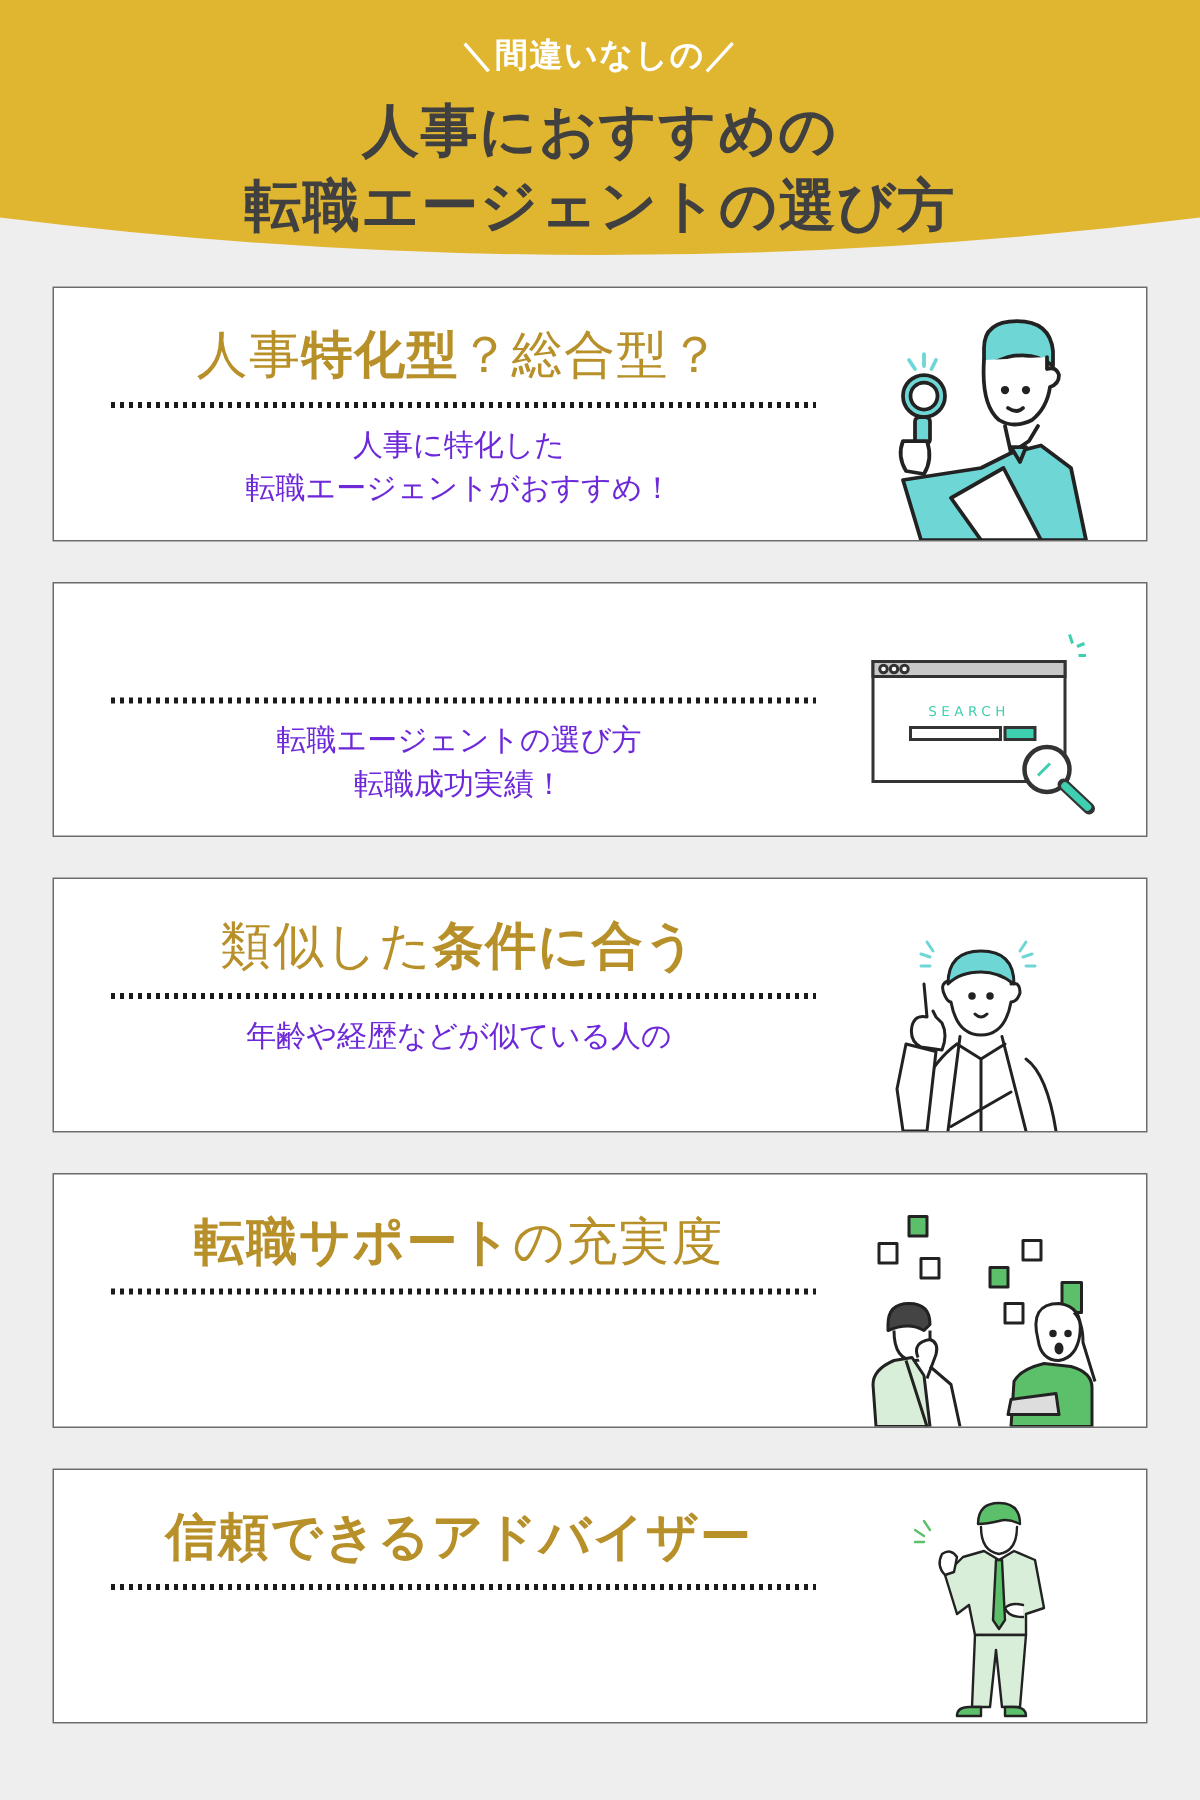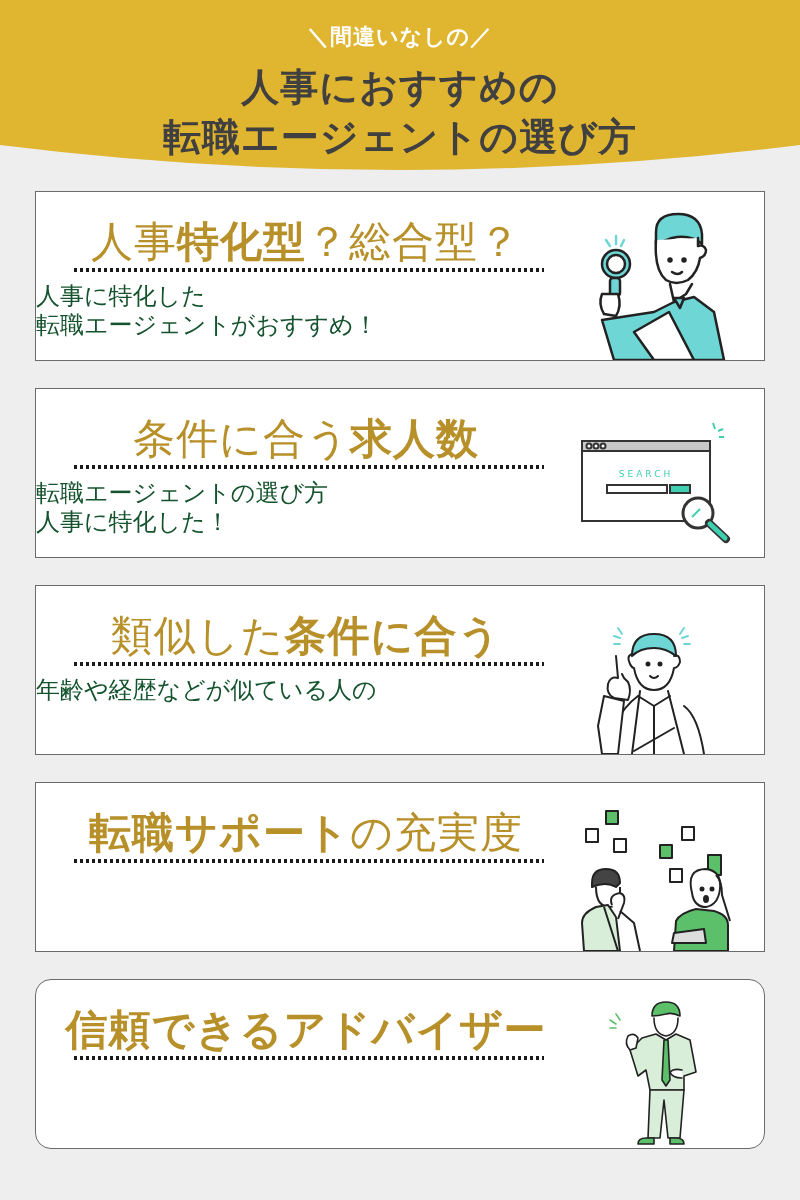--- a/index.html
+++ b/index.html
@@ -24,32 +24,32 @@
     .header .t1 { top: 62px; }
     .header .t2 { top: 112px; }
 
     .card {
       position: absolute; left: 35px; width: 730px; height: 170px;
       background: #ffffff;
       border: 1.5px solid #6b6b6b;
     }
     .card .ctitle {
       position: absolute; left: 0; top: 22px; width: 540px; text-align: center;
-      color: #b8902a; font-size: 42px; letter-spacing: 1px; white-space: nowrap;
+      color: #b8902a; font-size: 34px; letter-spacing: 1px; white-space: nowrap;
     }
     .card .ctitle b { font-weight: bold; }
     .card .ctitle span { font-weight: normal; }
     .card .dots {
       position: absolute; left: 38px; top: 76px; width: 470px; height: 4px;
       background-image: linear-gradient(to right, #1a1a1a 0 3px, transparent 3px 6px);
       background-size: 6px 4px;
     }
     .card .desc {
-      position: absolute; left: 0; top: 90px; width: 540px; 
-      color: #14532d; font-size: 24px; line-height: 29px;
+      position: absolute; left: 0; top: 90px; width: 540px; text-align: center;
+      color: #6d28d9; font-size: 20px; line-height: 29px;
     }
     .card .illus {
       position: absolute; right: 10px; top: 10px; width: 180px; height: 158px;
     }
   </style>
 </head>
 <body>
 
 <div class="header">
   <svg class="bg" width="800" height="175" viewBox="0 0 800 175">
@@ -83,25 +83,24 @@
       <circle cx="96" cy="58" r="1.5" fill="#222"></circle>
       <circle cx="110" cy="58" r="1.5" fill="#222"></circle>
       <path d="M98 70 q6 4 10 0"></path>
       <path d="M96 82 L100 100 L112 92 L118 82"></path>
       <path d="M100 96 l6 10 l4 -10 z" fill="#6fd6d6"></path>
     </g>
   </svg>
 </div>
 
 <div class="card" style="top:388px;">
-  <div class="ctitle"><span>条件に合う</span><b>求人数</b></div>
   <div class="dots"></div>
   <div class="desc">
     <div>転職エージェントの選び方</div>
-    <div>人事に特化した！</div>
+    <div>転職成功実績！</div>
   </div>
   <svg class="illus" viewBox="0 0 180 158">
     <g stroke="#333" stroke-width="2" fill="none">
       <rect x="8" y="42" width="128" height="80" fill="#fff"></rect>
       <rect x="8" y="42" width="128" height="10" fill="#c8c8c8"></rect>
       <circle cx="15" cy="47" r="2.5" fill="#fff"></circle>
       <circle cx="22" cy="47" r="2.5" fill="#fff"></circle>
       <circle cx="29" cy="47" r="2.5" fill="#fff"></circle>
       <rect x="33" y="86" width="60" height="8" fill="#fff"></rect>
       <rect x="96" y="86" width="20" height="8" fill="#3ecfb0"></rect>
@@ -168,21 +167,21 @@
       <circle cx="128" cy="96" r="1.5" fill="#222"></circle>
       <circle cx="138" cy="96" r="1.5" fill="#222"></circle>
       <ellipse cx="132" cy="106" rx="2" ry="3" fill="#222"></ellipse>
       <path d="M100 158 L102 128 q4 -8 20 -12 l18 2 q14 4 14 14 L154 158 Z" fill="#5cbf6a"></path>
       <path d="M142 82 q6 6 6 20 l8 26" fill="none"></path>
       <path d="M98 150 L100 140 L130 136 L132 150 Z" fill="#ddd"></path>
     </g>
   </svg>
 </div>
 
-<div class="card" style="top:979px;border-radius:16px;">
+<div class="card" style="top:979px;">
   <div class="ctitle"><b>信頼できるアドバイザー</b></div>
   <div class="dots"></div>
   <svg class="illus" viewBox="0 0 180 158">
     <g stroke="#222" stroke-width="1.6" fill="none" stroke-linejoin="round" stroke-linecap="round">
       <line x1="42" y1="24" x2="46" y2="30" stroke="#5cbf6a"></line>
       <line x1="36" y1="30" x2="42" y2="34" stroke="#5cbf6a"></line>
       <line x1="36" y1="38" x2="42" y2="38" stroke="#5cbf6a"></line>
       <path d="M78 26 q0 -14 14 -14 q14 0 14 14 q-8 -4 -14 -2 q-8 2 -14 2 z" fill="#5cbf6a"></path>
       <path d="M80 28 q0 16 12 18 q12 -2 12 -18"></path>
       <path d="M68 48 L82 44 L92 50 L102 44 L116 50 L122 82 L110 86 L110 100 L76 100 L72 80 L64 86 L56 60 Z" fill="#d8eed8"></path>

